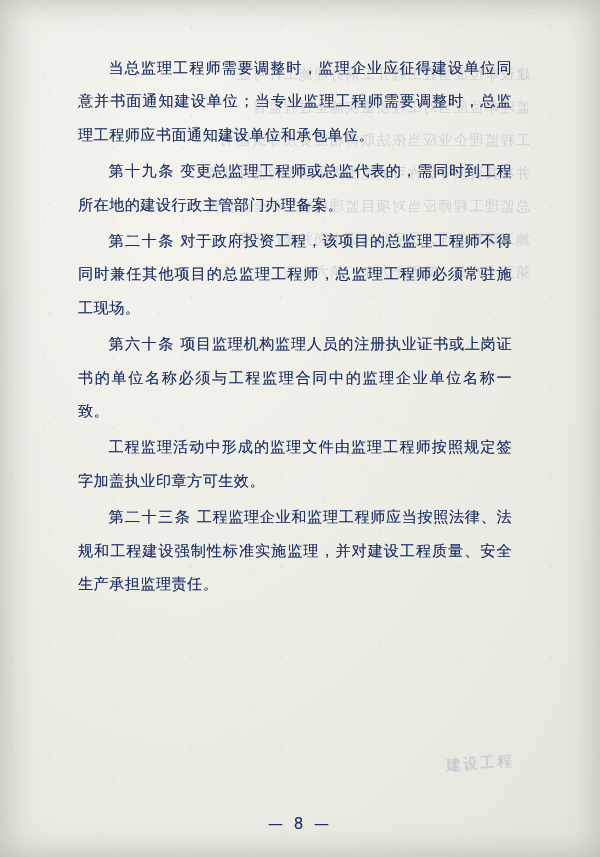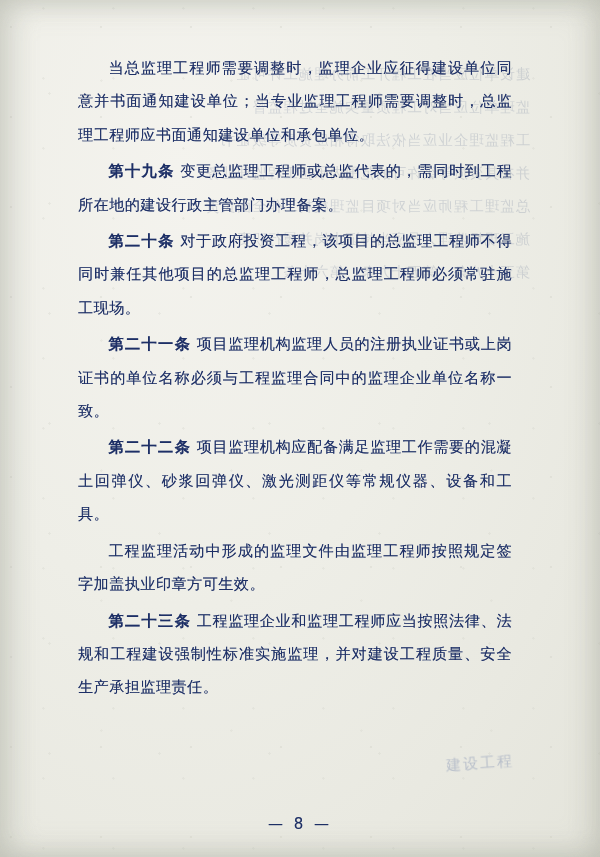--- a/index.html
+++ b/index.html
@@ -60,21 +60,21 @@
     line-height: 33.4px;
     color: #1d2f66;
     text-align: justify;
     text-justify: inter-character;
     letter-spacing: 0.4px;
     text-indent: 2em;
     font-weight: 500;
     text-shadow: 0 0 0.6px rgba(25,45,105,0.45);
   }
   p.para .lead {
-    font-weight: 700;
+    font-weight: 400;
     letter-spacing: 1.2px;
     margin-top: 16px;
   }
   
   .bleed {
     position: absolute;
     inset: 0;
     pointer-events: none;
     opacity: 0.17;
     transform: scaleX(-1);
@@ -136,26 +136,23 @@
     <p class="para">
       <span class="lead">第十九条</span>&nbsp;<span>变更总监理工程师或总监代表的，需同时到工程所在地的建设行政主管部门办理备案。</span>
     </p>
 
     <p class="para">
       <span class="lead">第二十条</span>&nbsp;<span>对于政府投资工程，该项目的总监理工程师不得同时兼任其他项目的总监理工程师，总监理工程师必须常驻施工现场。</span>
     </p>
 
 
     <p class="para">
-      <span class="lead">第二十一条</span>&nbsp;<span>项目监理机构监理人员的注册执业证书或上岗证书的单位名称必须与工程监理合同中的监理企业单位名称一致。</span>
+      <span class="lead">第六十条</span>&nbsp;<span>项目监理机构监理人员的注册执业证书或上岗证书的单位名称必须与工程监理合同中的监理企业单位名称一致。</span>
     </p>
 
-    <p class="para">
-      <span class="lead">第二十二条</span>&nbsp;<span>项目监理机构应配备满足监理工作需要的混凝土回弹仪、砂浆回弹仪、激光测距仪等常规仪器、设备和工具。</span>
-    </p>
 
     <p class="para">
       <span class="lead"></span><span>工程监理活动中形成的监理文件由监理工程师按照规定签字加盖执业印章方可生效。</span>
     </p>
 
     <p class="para">
       <span class="lead">第二十三条</span>&nbsp;<span>工程监理企业和监理工程师应当按照法律、法规和工程建设强制性标准实施监理，并对建设工程质量、安全生产承担监理责任。</span>
     </p>
 
   </div>

